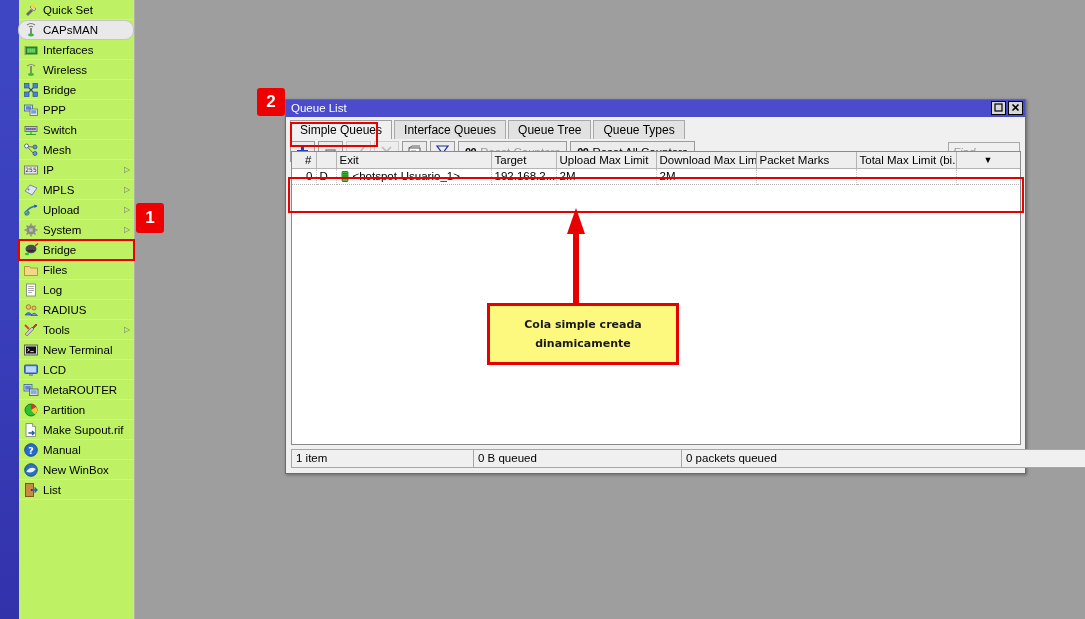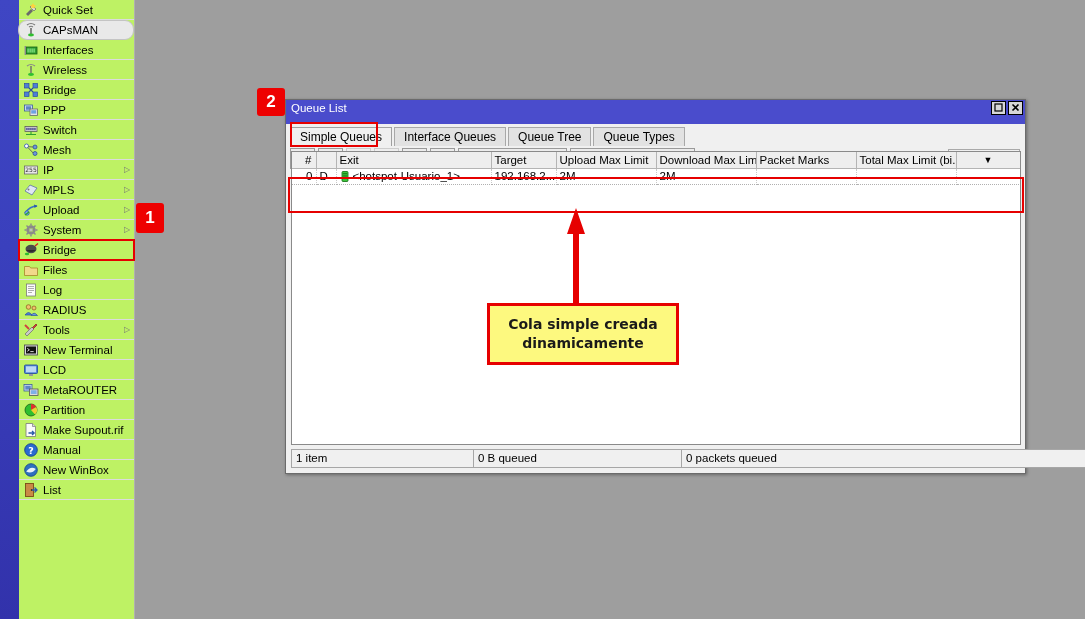--- a/index.html
+++ b/index.html
@@ -105,21 +105,21 @@
   #queue-window {
     position: absolute;
     left: 285px; top: 99px;
     width: 741px; height: 375px;
     background: #f0f0f0;
     border: 1px solid #6b6b6b;
     box-shadow: 1px 1px 3px rgba(0,0,0,0.35);
     box-sizing: border-box;
   }
   #titlebar {
-    height: 24px;
+    height: 17px;
     background: #4a4ccc;
     color: #fff;
     font-size: 11.5px;
     line-height: 17px;
     padding-left: 5px;
     position: relative;
     box-sizing: border-box;
   }
   #titlebar-buttons {
     position: absolute;
@@ -329,21 +329,21 @@
     left: 487px; top: 303px;
     width: 192px; height: 62px;
     background: #fdf97f;
     border: 3px solid #e60000;
     box-sizing: border-box;
     display: flex;
     align-items: center;
     justify-content: center;
     text-align: center;
     font-weight: bold;
-    font-size: 14px;
+    font-size: 11px;
     line-height: 19px;
     color: #1a1a1a;
     z-index: 35;
     font-family: "DejaVu Sans", sans-serif;
   }
   #annot-arrow {
     position: absolute;
     left: 564px; top: 208px;
     width: 24px; height: 98px;
     z-index: 34;

